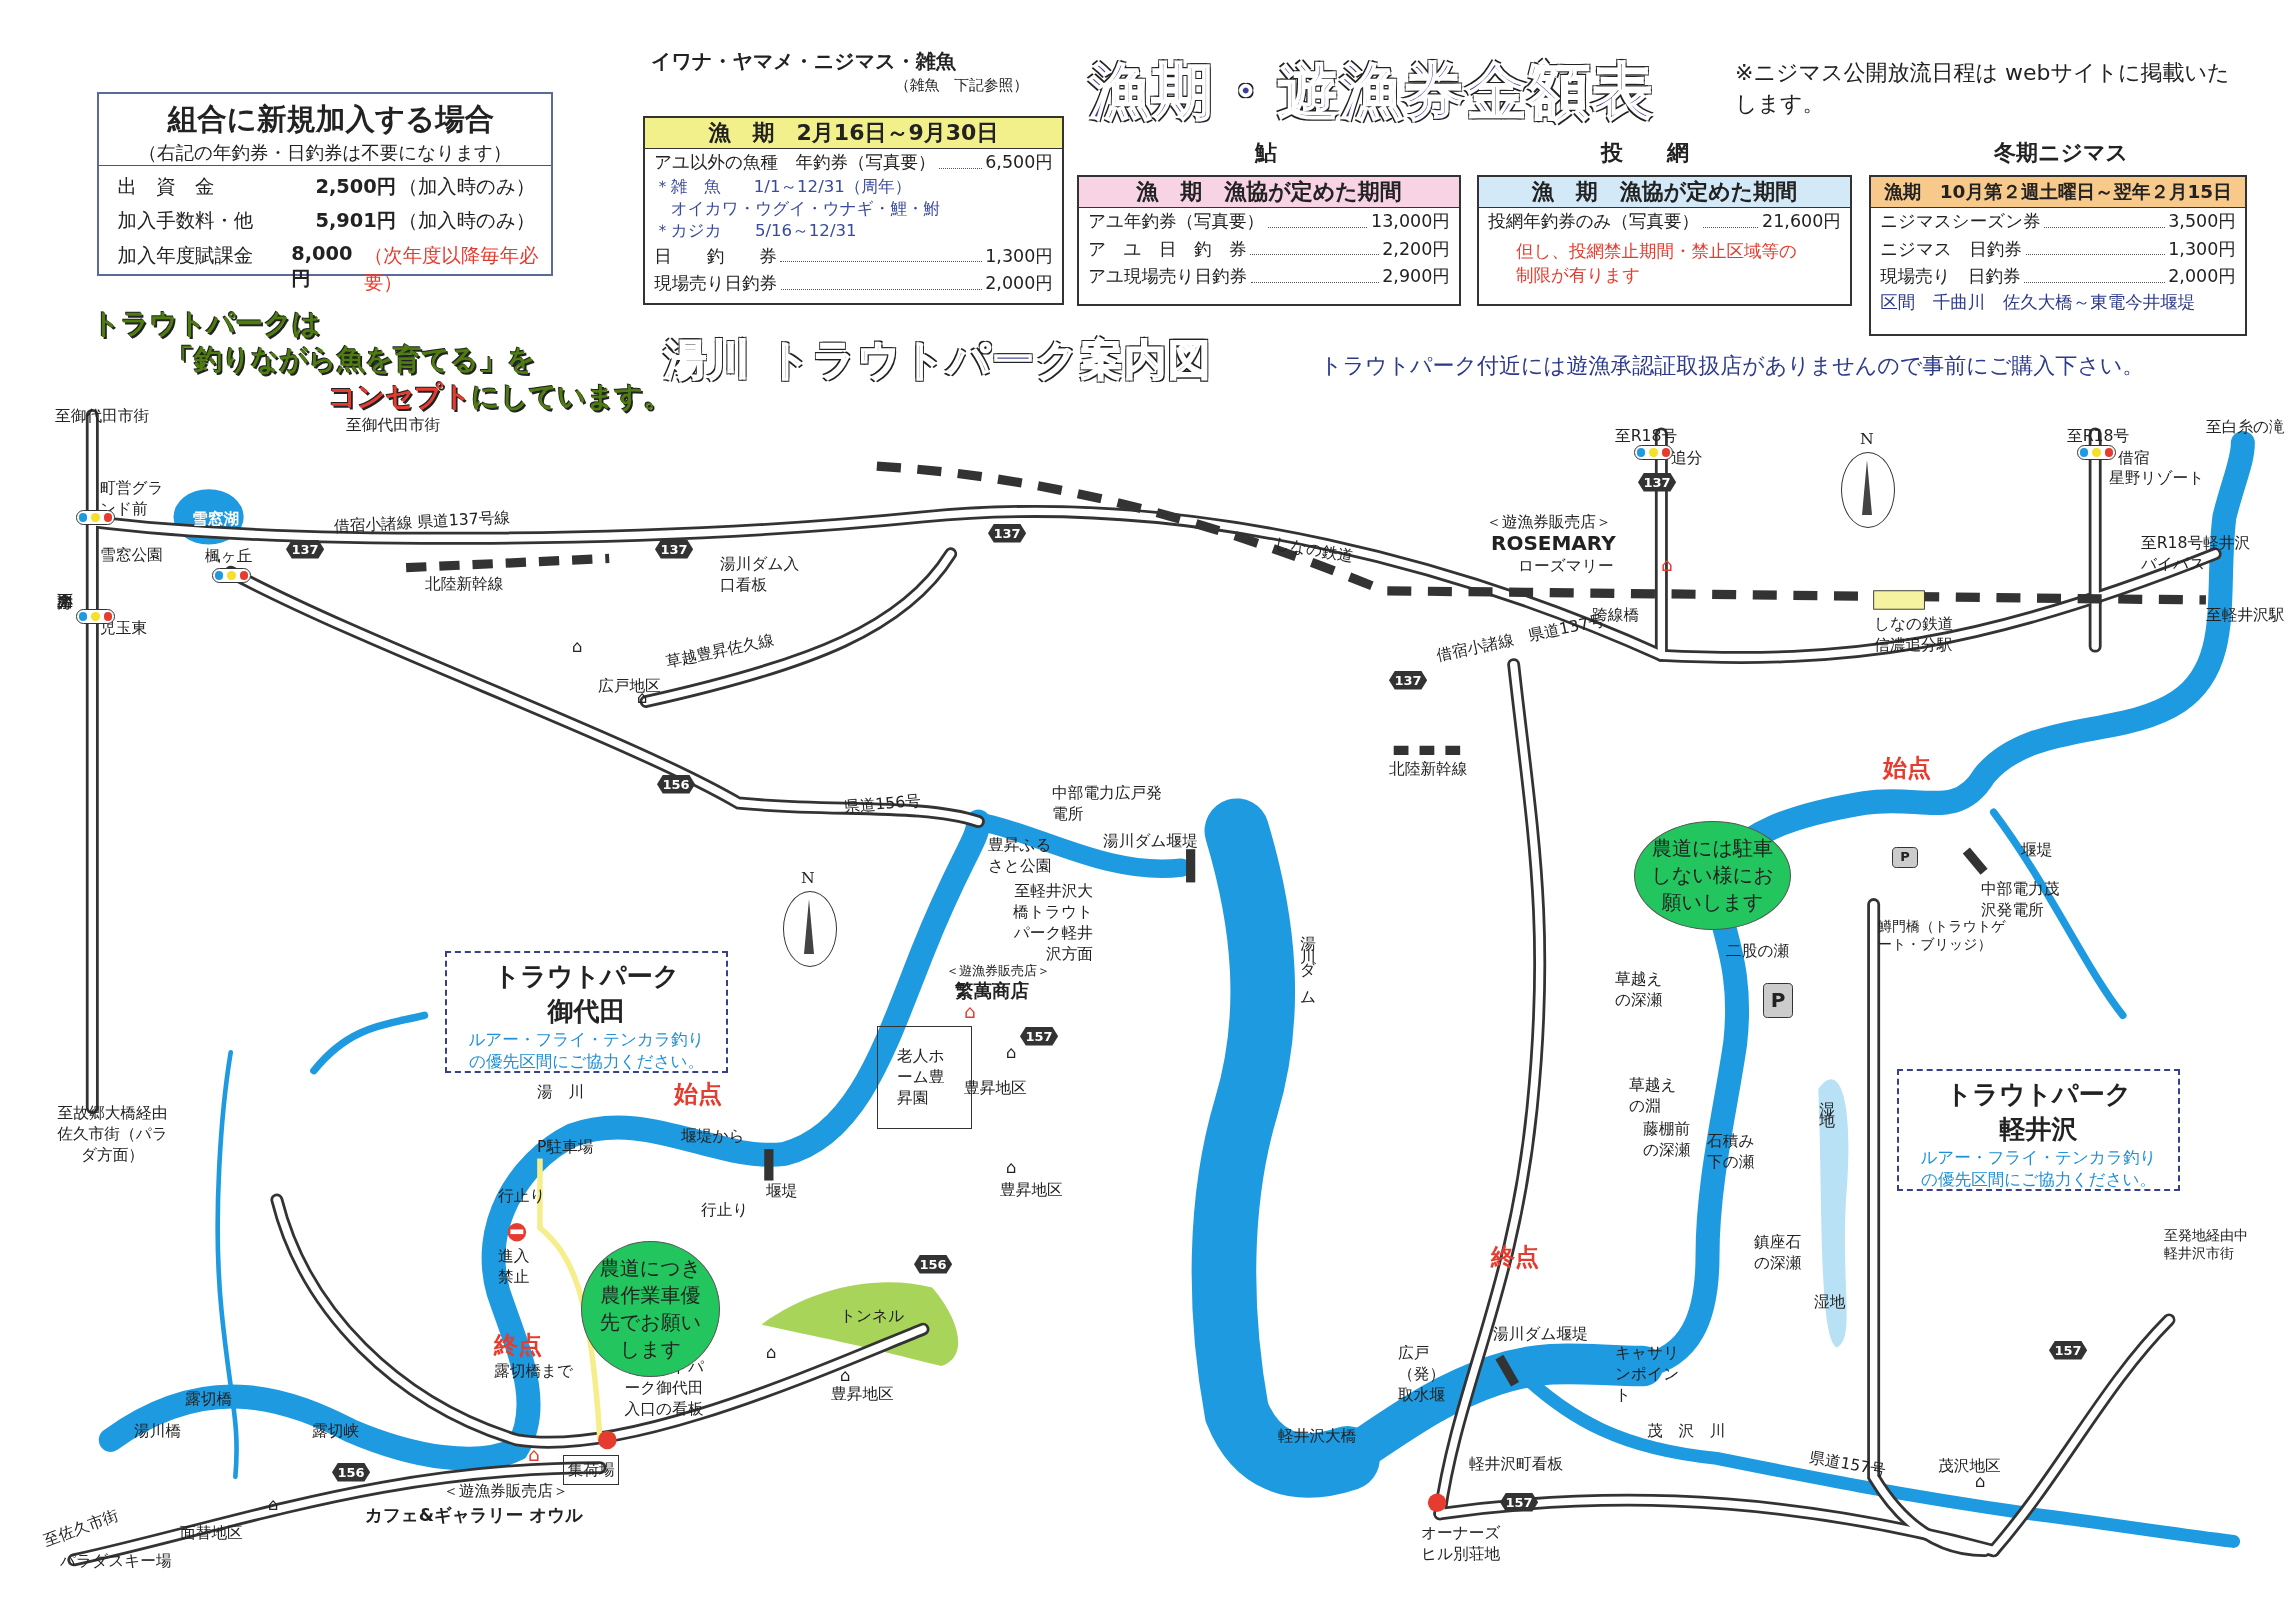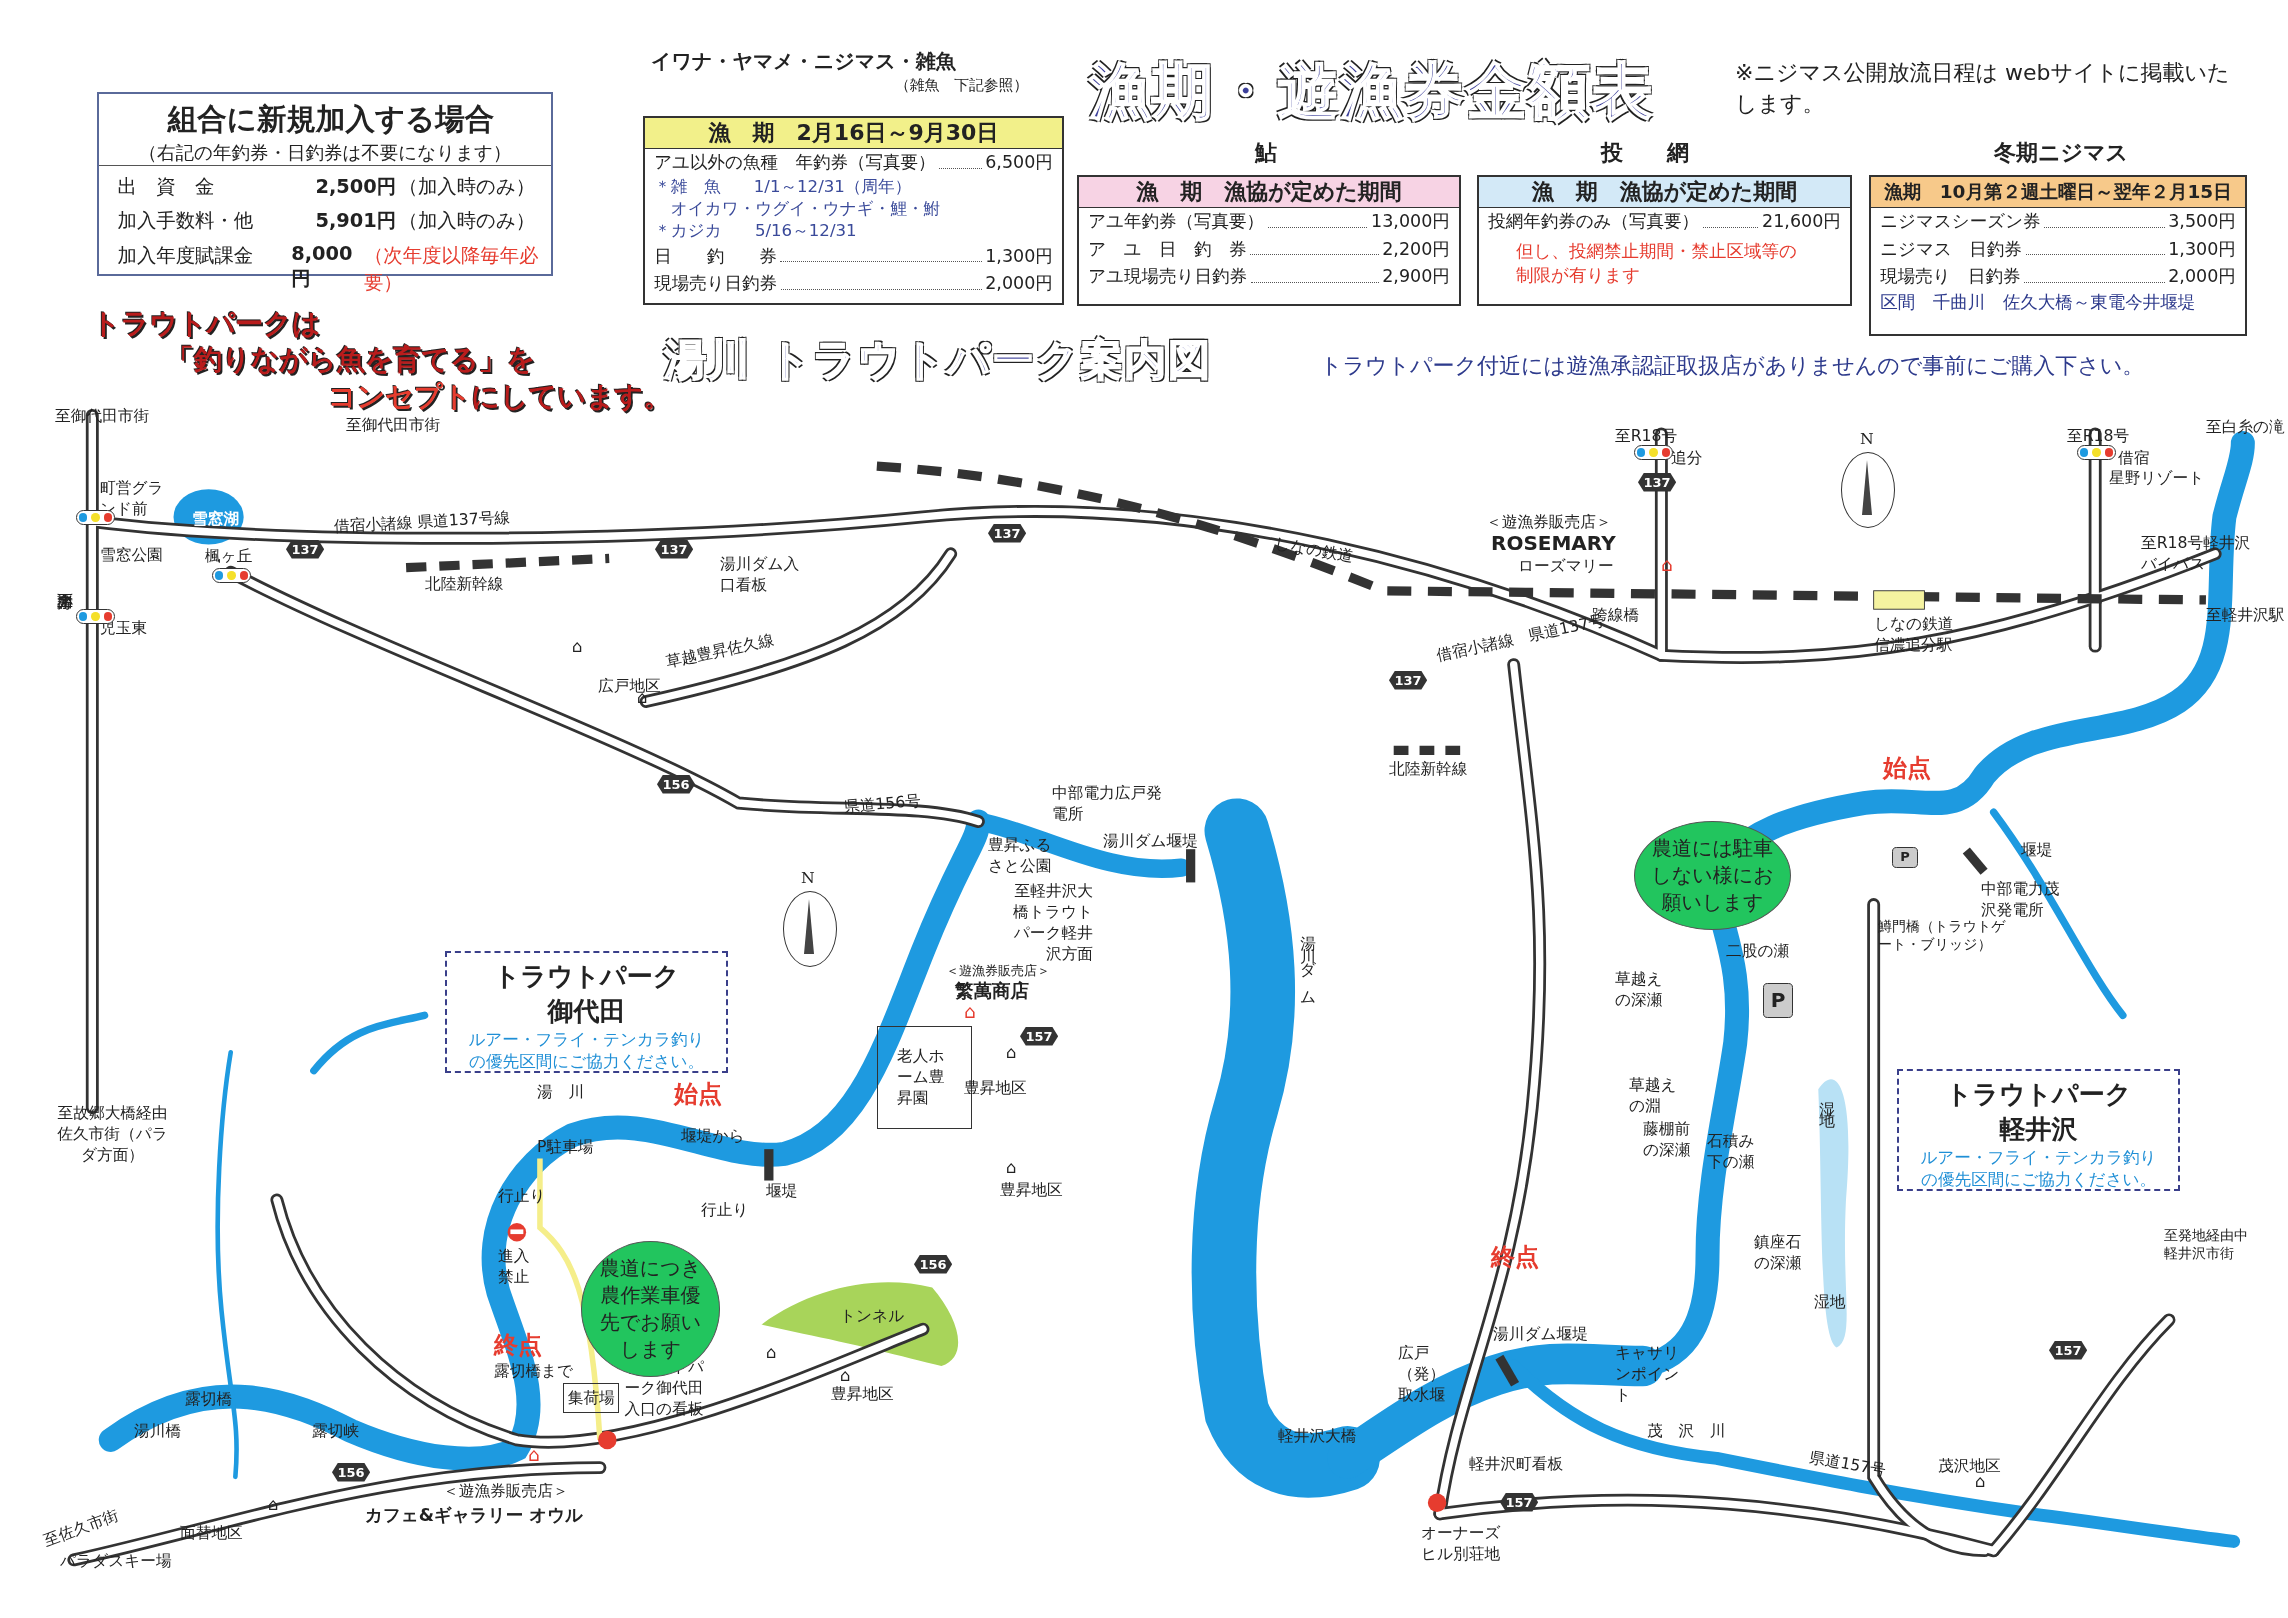--- a/index.html
+++ b/index.html
@@ -16,21 +16,21 @@
   #member .row{display:flex;font-size:19.4px;margin:7.4px 0 0 18.5px;}
   #member .row .l{width:198px;}
   #member .row .v{width:83px;font-weight:bold;}
   
   .ftbl .hdr{font-weight:bold;font-size:22px;text-align:center;border-bottom:1.8px solid #333;height:29.5px;line-height:29.5px;}
   .ftbl .ln{display:flex;justify-content:space-between;font-size:17.5px;padding:1.8px 9.2px;}
   .ftbl .ln .dots{flex:1;border-bottom:1.8px dotted #555;margin:0 3.7px 5.5px 3.7px;}
   .sub{font-size:16.6px;color:#3a4a9a;padding:0 9.2px;}
   .head-label{position:absolute;font-size:22px;font-weight:bold;text-align:center;}
   .big-title{position:absolute;font-weight:900;color:#3c3f9a;-webkit-text-stroke:1.8px #fff;text-shadow:0 0 0 #222,1.8px 1.8px 0 #222,-1.8px -1.8px 0 #222,1.8px -1.8px 0 #222,-1.8px 1.8px 0 #222;letter-spacing:1.8px;}
-  .concept{position:absolute;font-weight:900;font-size:28px;color:#b91c1c;text-shadow:1.8px 1.8px 0 #222,-0.9px -0.9px 0 #222;}
+  .concept{position:absolute;font-weight:900;font-size:28px;color:#4d7c0f;text-shadow:1.8px 1.8px 0 #222,-0.9px -0.9px 0 #222;}
   .lbl{position:absolute;font-size:15.7px;white-space:nowrap;}
   .lbl-v{position:absolute;font-size:15.7px;writing-mode:vertical-rl;}
   .route{position:absolute;background:#333;color:#fff;font-size:13px;font-weight:bold;padding:1.8px 5.5px;clip-path:polygon(15% 0,85% 0,100% 50%,85% 100%,15% 100%,0 50%);}
   .signal{position:absolute;width:37px;height:13px;border:1.8px solid #333;border-radius:7.4px;background:#fff;display:flex;justify-content:space-around;align-items:center;}
   .signal i{width:8.3px;height:8.3px;border-radius:50%;display:block;}
   .park{position:absolute;border:2.8px dashed #3a3f8a;border-style:dashed;background:#fff;text-align:center;}
   .park .n1{font-size:26px;font-weight:bold;margin-top:5.5px;}
   .park .n2{font-size:26px;font-weight:bold;}
   .park .n3{font-size:16.6px;color:#1f8fd6;}
   .mark{position:absolute;font-size:24px;font-weight:bold;color:#e63c2f;}
@@ -255,21 +255,21 @@
 <div class="lbl" style="left:537px;top:1137px;">P駐車場</div>
 <div class="lbl" style="left:498px;top:1186px;">行止り</div>
 <div class="lbl" style="left:701px;top:1200px;">行止り</div>
 <div class="lbl" style="left:498px;top:1246px;width:37px;white-space:normal;">進入禁止</div>
 <div class="lbl" style="left:766px;top:1181px;">堰堤</div>
 <div class="lbl" style="left:185px;top:1389px;">露切橋</div>
 <div class="lbl" style="left:134px;top:1421px;">湯川橋</div>
 <div class="lbl" style="left:312px;top:1421px;">露切峡</div>
 <div class="lbl" style="left:618px;top:1357px;width:92px;white-space:normal;text-align:center;">トラウトパーク御代田入口の看板</div>
 <div class="lbl" style="left:840px;top:1306px;">トンネル</div>
-<div class="lbl" style="left:563px;top:1383px;border:0.9px solid #333;padding:3.7px;">集荷場</div>
+<div class="lbl" style="left:563px;top:1455px;border:0.9px solid #333;padding:3.7px;">集荷場</div>
 <div class="lbl" style="left:42px;top:1518px;transform:rotate(-20deg);">至佐久市街</div>
 <div class="lbl" style="left:180px;top:1523px;">面替地区</div>
 <div class="lbl" style="left:60px;top:1551px;">パラダスキー場</div>
 
 <div class="lbl" style="left:1274px;top:540px;transform:rotate(10deg);">しなの鉄道</div>
 <div class="lbl" style="left:1615px;top:426px;">至R18号</div>
 <div class="lbl" style="left:1671px;top:448px;">追分</div>
 <div class="lbl" style="left:2067px;top:426px;">至R18号</div>
 <div class="lbl" style="left:2118px;top:448px;">借宿</div>
 <div class="lbl" style="left:2109px;top:468px;">星野リゾート</div>

